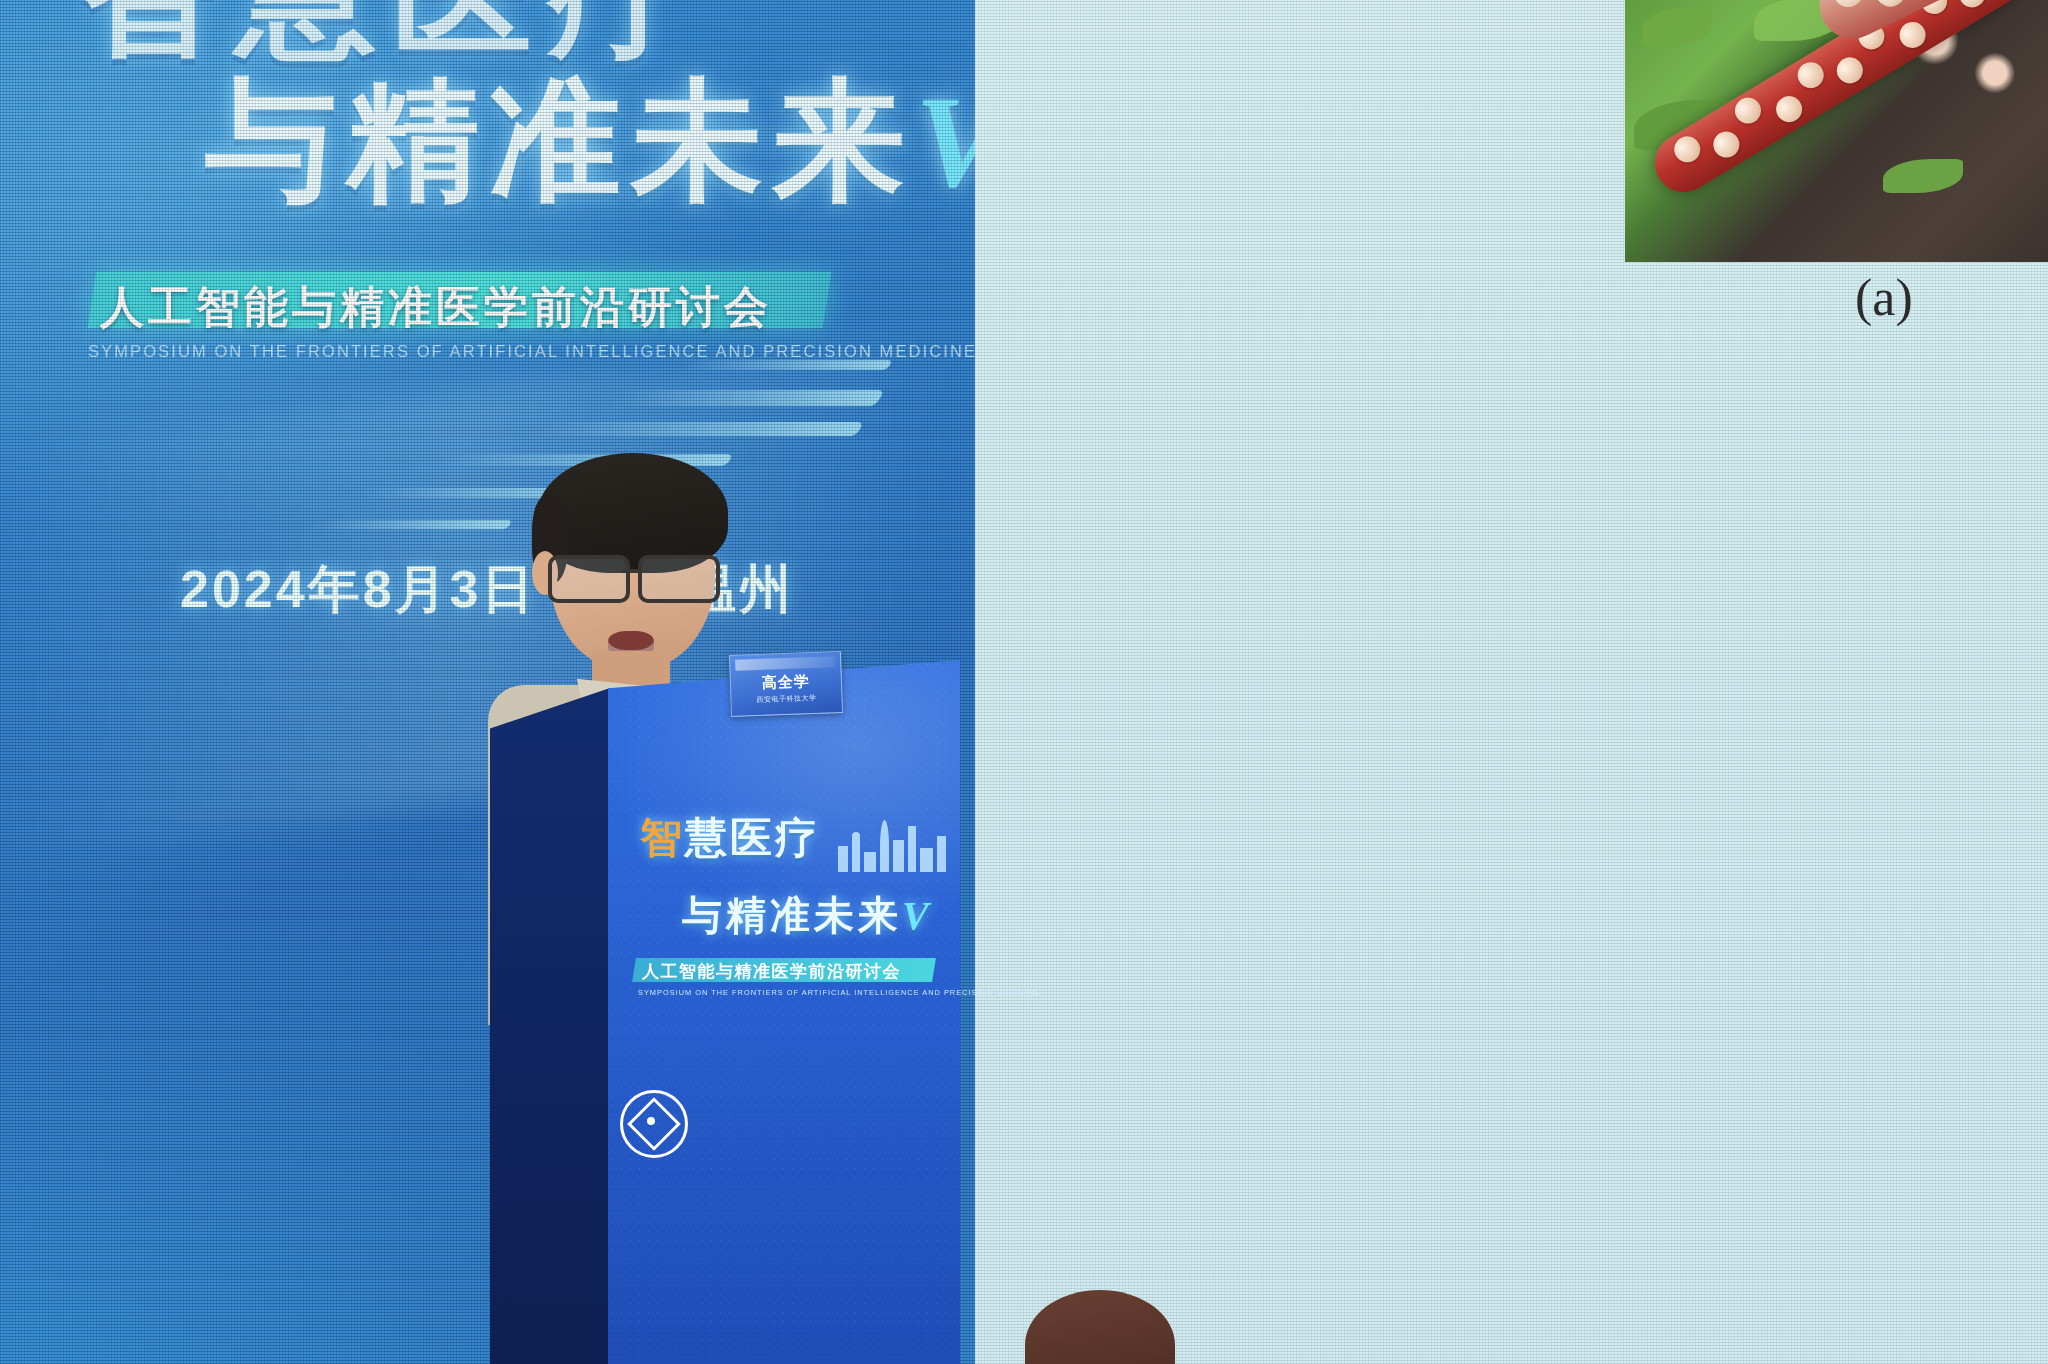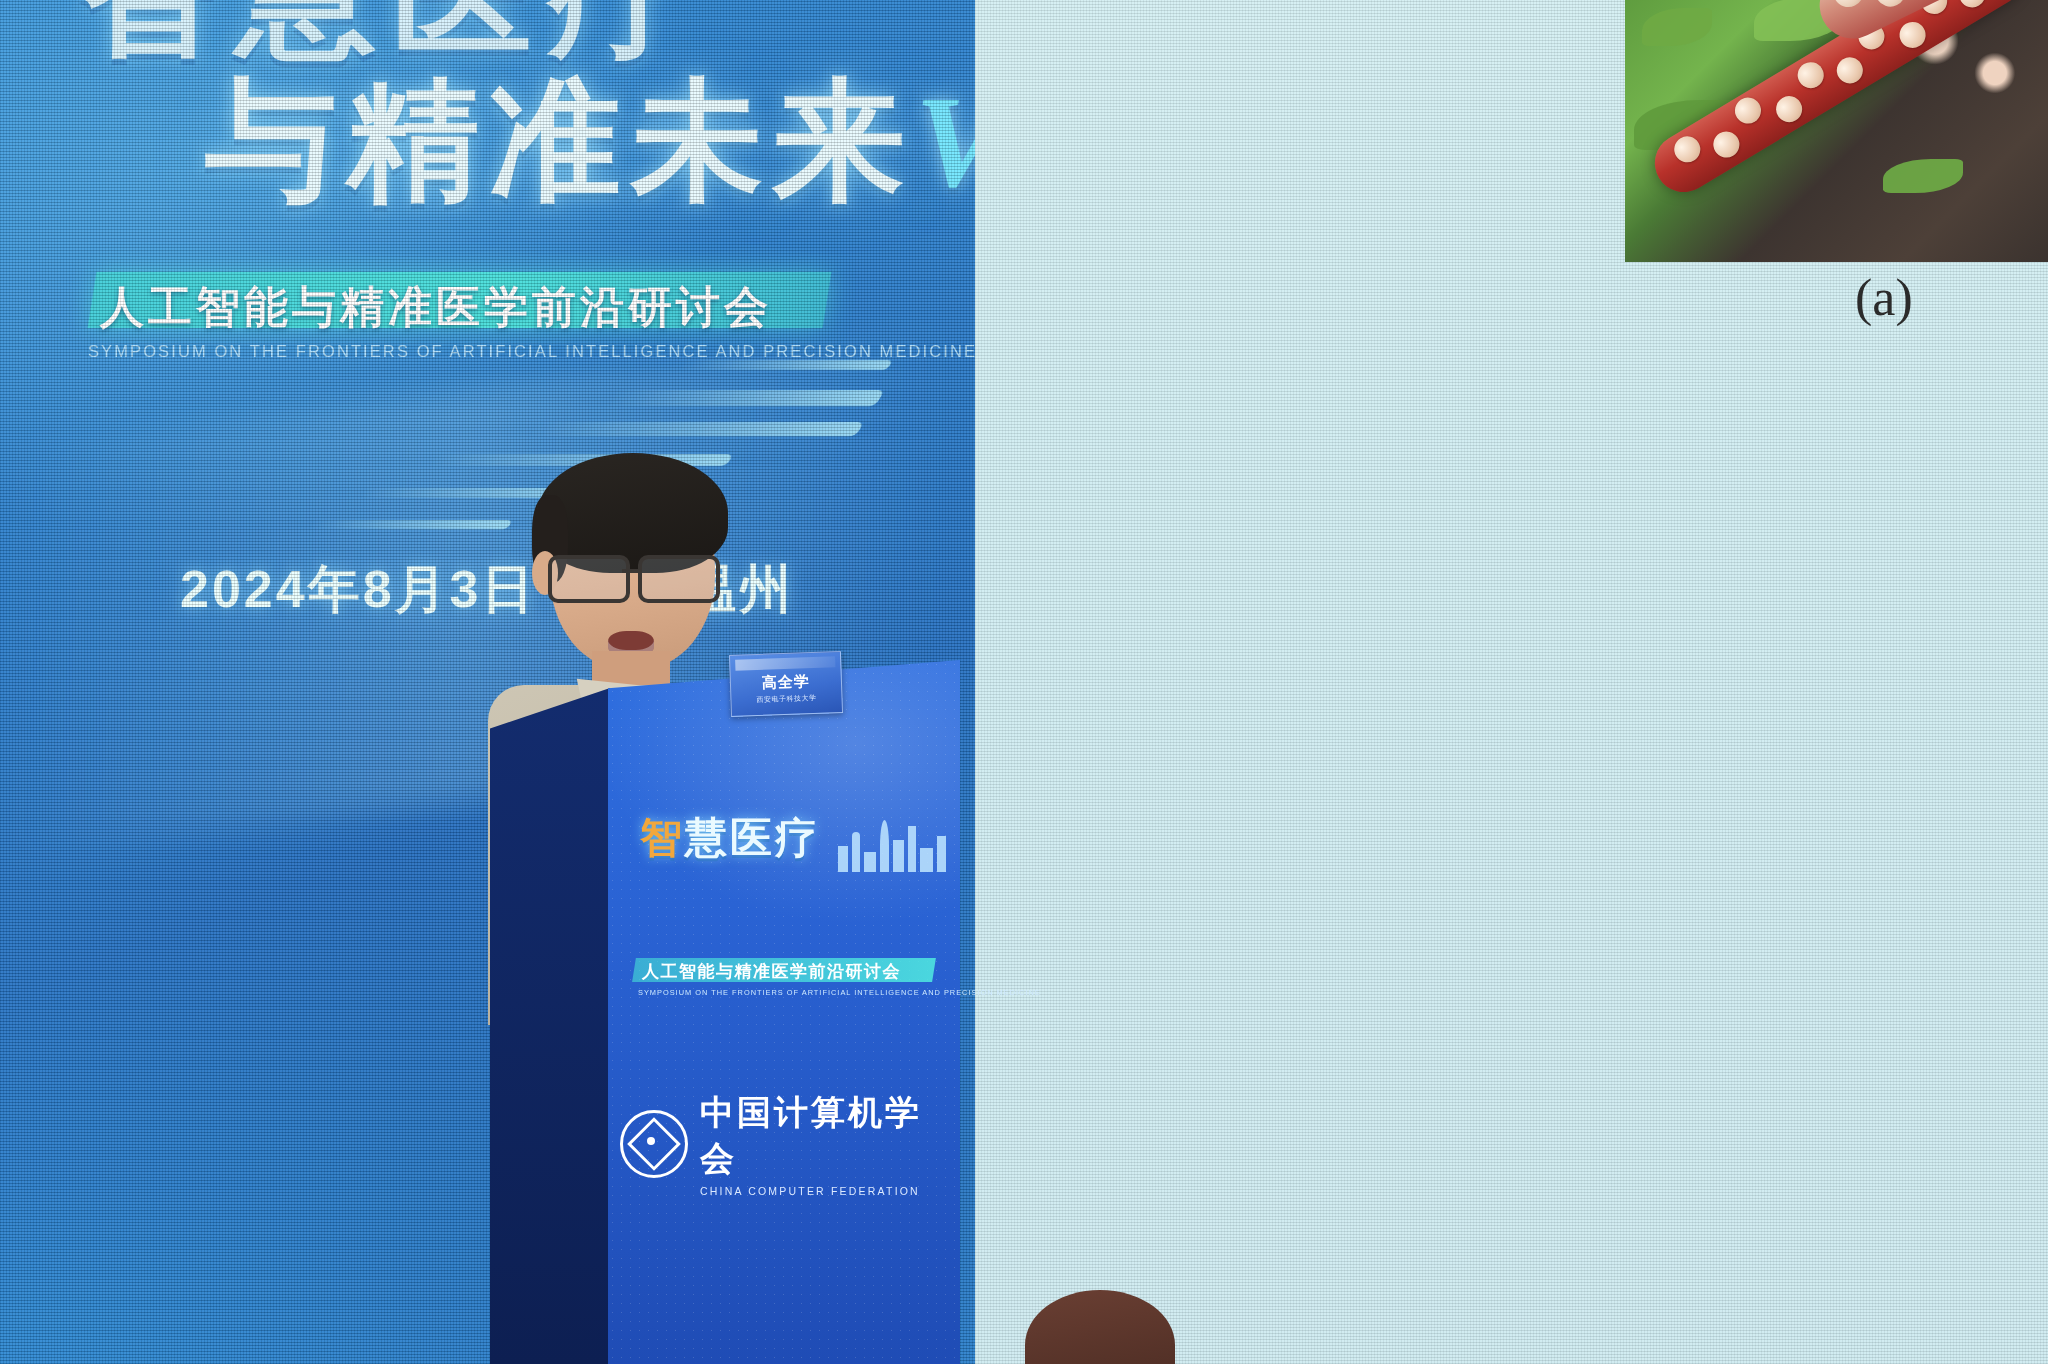--- a/index.html
+++ b/index.html
@@ -286,29 +286,26 @@
       <div class="skyline">
         <i style="left:4px;width:10px;height:26px;"></i>
         <i style="left:18px;width:8px;height:40px;border-radius:4px 4px 0 0;"></i>
         <i style="left:30px;width:12px;height:20px;"></i>
         <i style="left:46px;width:9px;height:52px;border-radius:50% 50% 0 0;"></i>
         <i style="left:59px;width:11px;height:32px;"></i>
         <i style="left:74px;width:8px;height:46px;"></i>
         <i style="left:86px;width:13px;height:24px;"></i>
         <i style="left:103px;width:9px;height:36px;"></i>
       </div>
+      <div class="mini-h2"><span>与精准未来</span><span class="v">V</span></div>
       <div class="mini-rib"></div>
       <div class="mini-sub">人工智能与精准医学前沿研讨会</div>
       <div class="mini-en">SYMPOSIUM ON THE FRONTIERS OF ARTIFICIAL INTELLIGENCE AND PRECISION MEDICINE</div>
     </div>
 
     <div class="ccf">
       <div class="ccf-mark"></div>
-      <div>
-        <div class="ccf-cn">中国计算机学会</div>
-        <div class="ccf-en">CHINA COMPUTER FEDERATION</div>
-      </div>
     </div>
   </div>
 
   <div class="head-front"></div>
 
 </div>
 
 </body></html>

